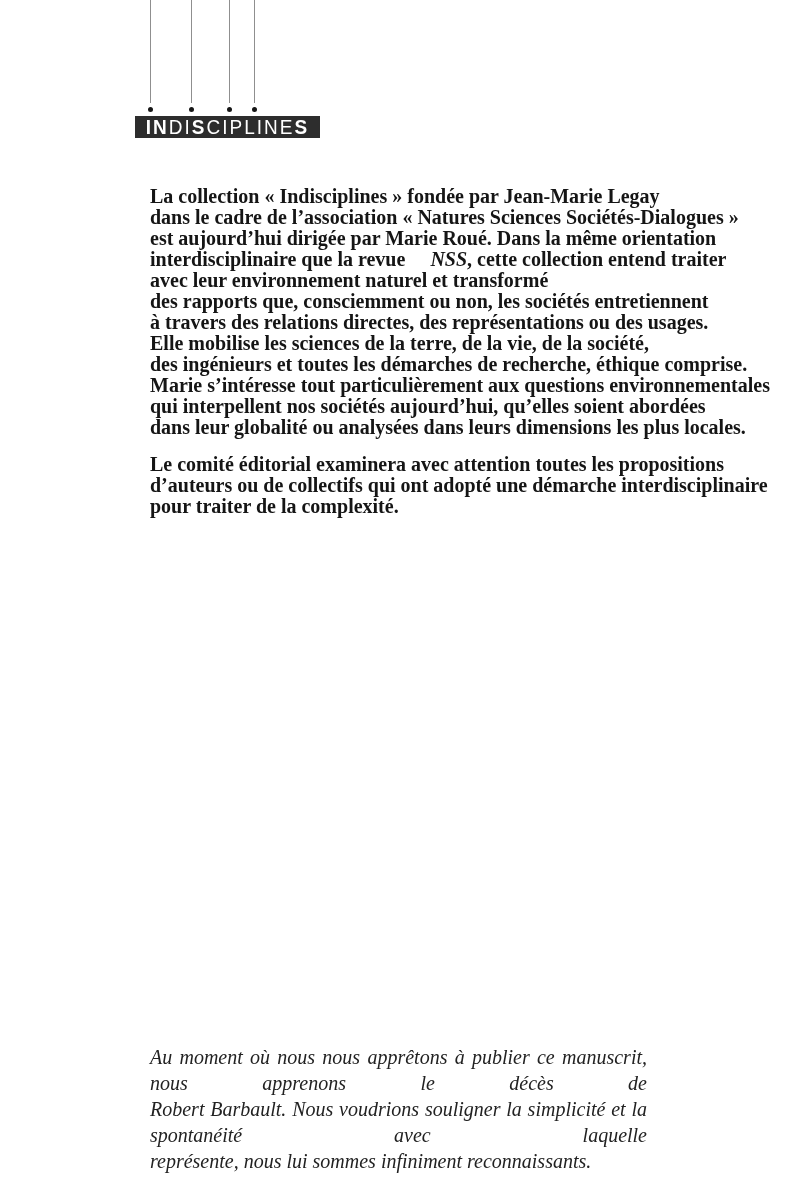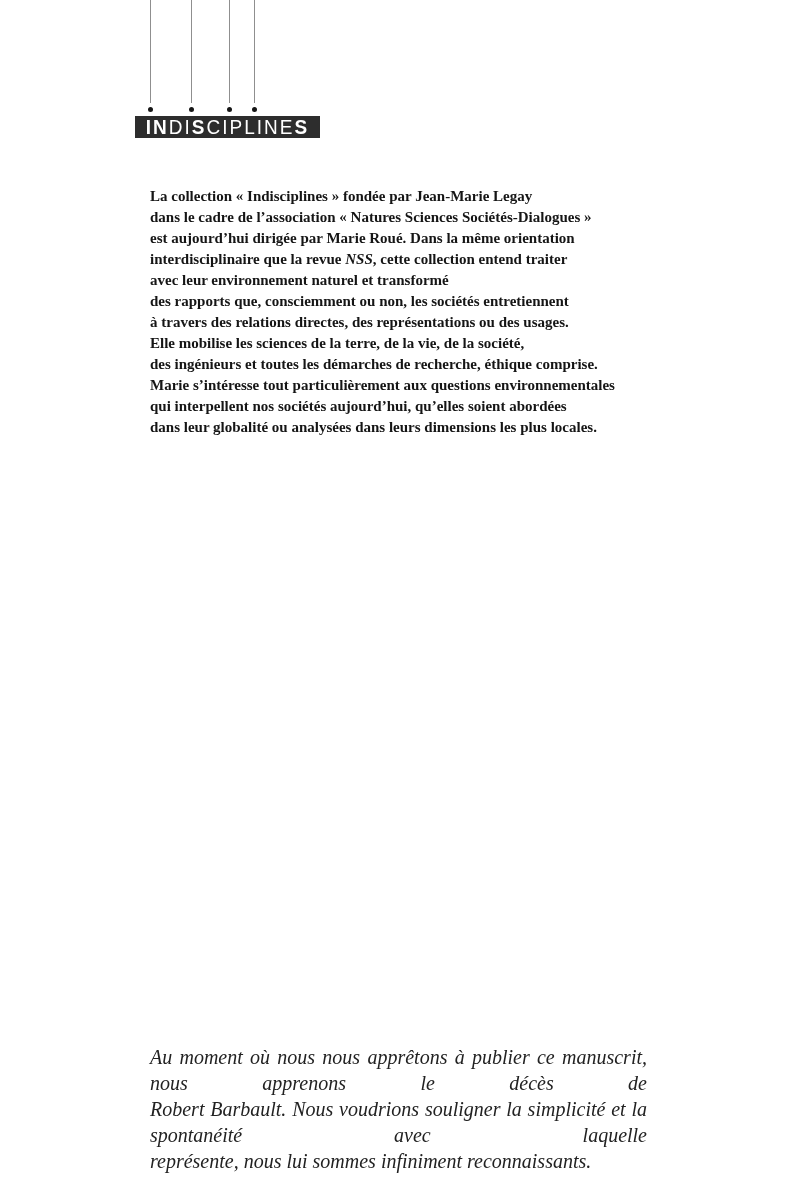--- a/index.html
+++ b/index.html
@@ -68,27 +68,27 @@
   .logo-text .w-bold { font-weight: 700; }
 
   
   .textcol {
     position: absolute;
     left: 150px;
     width: 620px;
     color: #151515;
     font-family: "Liberation Serif", serif;
     font-weight: bold;
-    font-size: 15px;
+    font-size: 20px;
     line-height: 21px;
   }
   .intro { top: 186px; }
   .committee { top: 454px; }
   .textcol .tline { white-space: nowrap; }
-  .textcol .it { font-style: italic; }
+  .textcol .it { font-style: italic; margin-left: 20px; }
 
   
   .note {
     position: absolute;
     left: 150px;
     top: 1044px;
     width: 497px;
     color: #222222;
     font-family: "Liberation Serif", serif;
     font-style: italic;
@@ -130,20 +130,25 @@
       <div class="tline"><span>avec leur environnement naturel et transformé</span></div>
       <div class="tline"><span>des rapports que, consciemment ou non, les sociétés entretiennent</span></div>
       <div class="tline"><span>à travers des relations directes, des représentations ou des usages.</span></div>
       <div class="tline"><span>Elle mobilise les sciences de la terre, de la vie, de la société,</span></div>
       <div class="tline"><span>des ingénieurs et toutes les démarches de recherche, éthique comprise.</span></div>
       <div class="tline"><span>Marie s’intéresse tout particulièrement aux questions environnementales</span></div>
       <div class="tline"><span>qui interpellent nos sociétés aujourd’hui, qu’elles soient abordées</span></div>
       <div class="tline"><span>dans leur globalité ou analysées dans leurs dimensions les plus locales.</span></div>
     </div>
 
+  <div class="textcol committee">
+      <div class="tline"><span>Le comité éditorial examinera avec attention toutes les propositions</span></div>
+      <div class="tline"><span>d’auteurs ou de collectifs qui ont adopté une démarche interdisciplinaire</span></div>
+      <div class="tline"><span>pour traiter de la complexité.</span></div>
+    </div>
 
   <div class="note">
       <div class="tline"><span>Au moment où nous nous apprêtons à publier ce manuscrit, nous apprenons le décès de</span></div>
       <div class="tline"><span>Robert Barbault. Nous voudrions souligner la simplicité et la spontanéité avec laquelle</span></div>
       <div class="tline"><span>représente, nous lui sommes infiniment reconnaissants.</span></div>
     </div>
 
 </div>
 
 </body></html>

